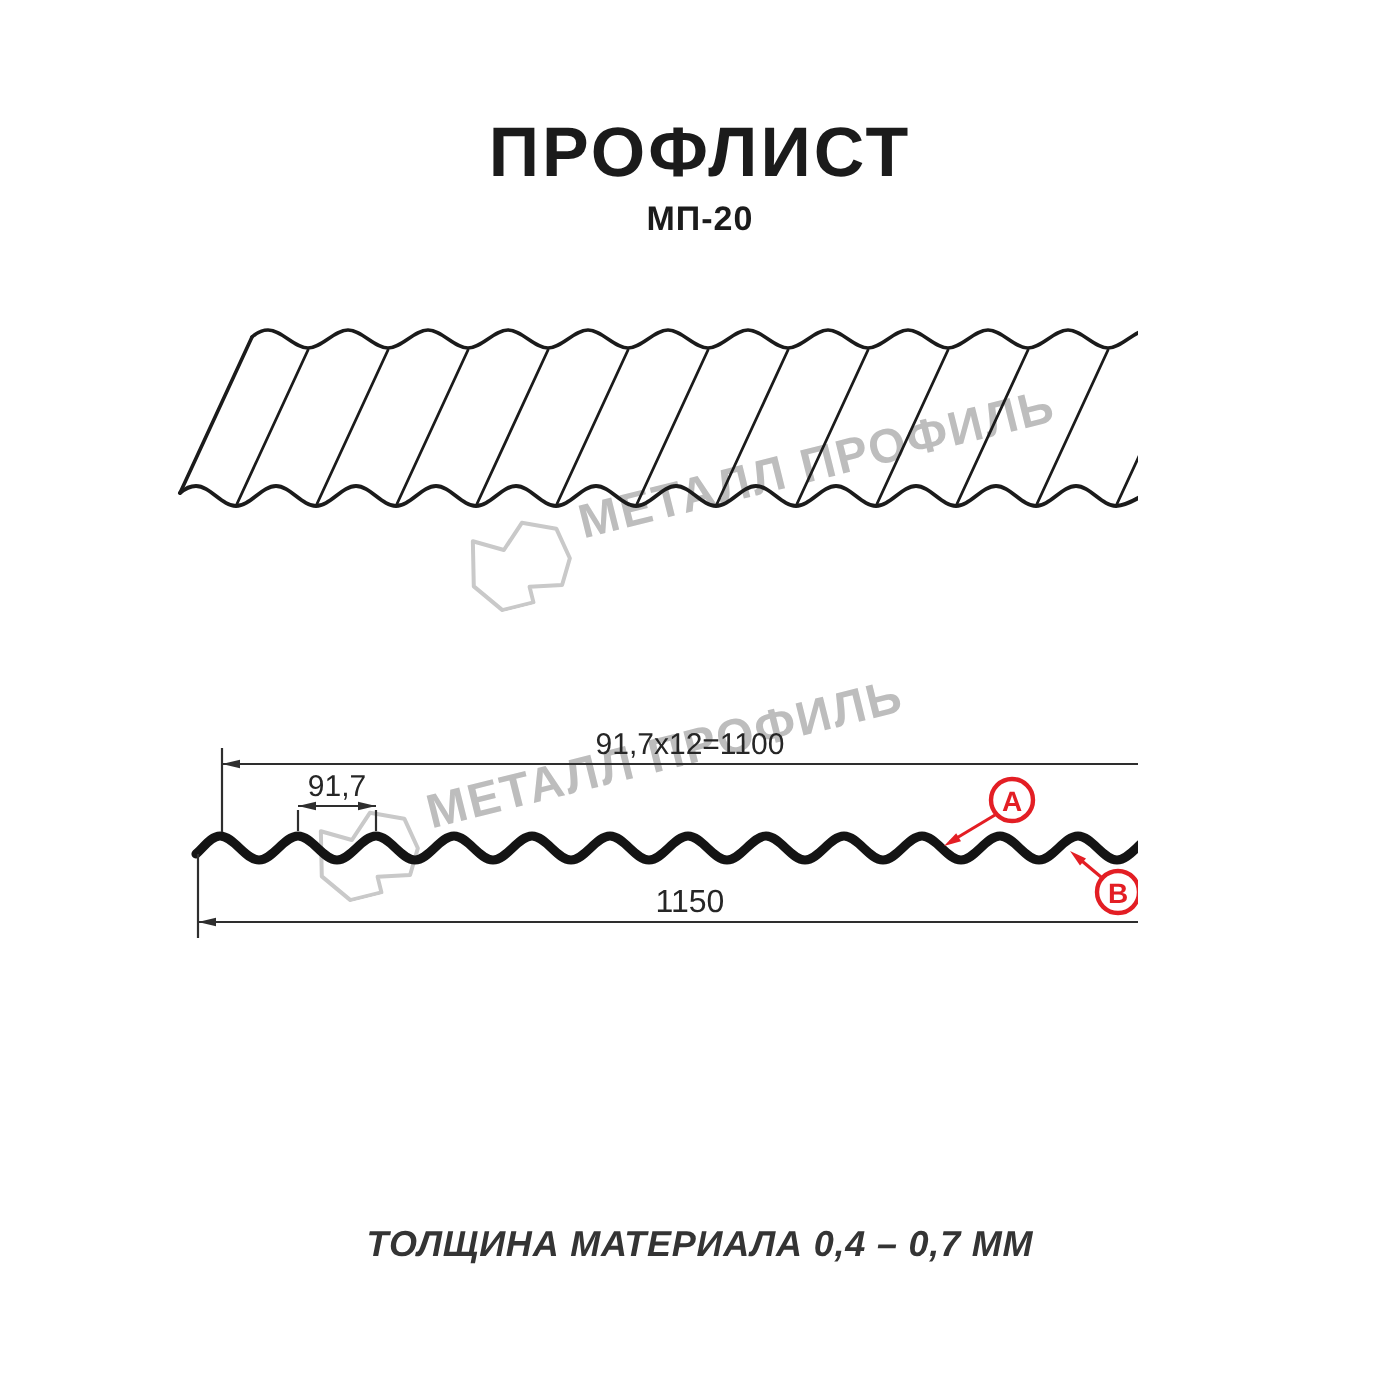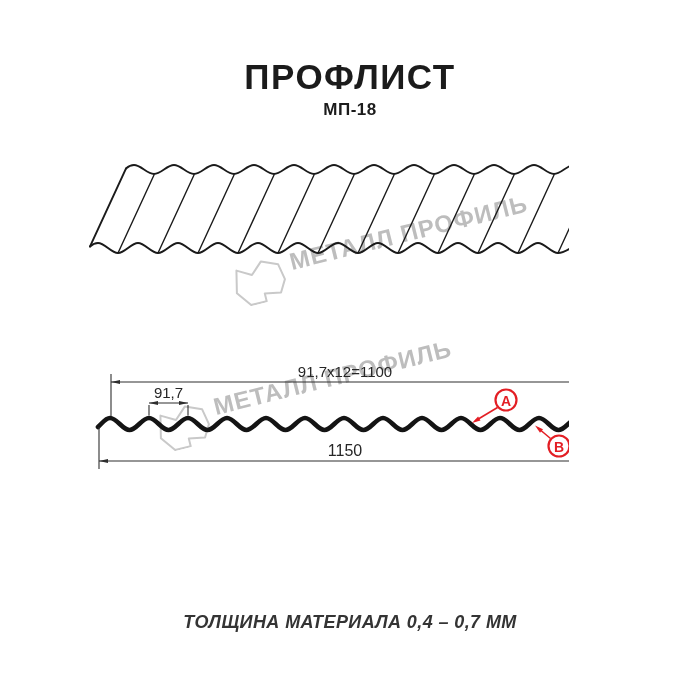--- a/index.html
+++ b/index.html
@@ -34,21 +34,21 @@
   .dim-text{font-size:15px;fill:#262626;}
   .dim-text-big{font-size:16px;fill:#262626;}
   .marker-letter{font-size:14px;font-weight:bold;fill:#e31e24;}
 </style>
 </head>
 <body>
 
 <div class="canvas">
 
   <div class="title">ПРОФЛИСТ</div>
-  <div class="subtitle">МП-18</div>
+  <div class="subtitle">МП-20</div>
 
   <div class="wm wm1">
     <svg class="wm-logo" width="56" height="44" viewBox="0 0 56 44">
       <polygon points="9,6 23,14 35,3 51,10 54,26 47,38 31,35 31,43 15,43 4,28" fill="none" stroke="#c9c9c9" stroke-width="2" stroke-linejoin="round"></polygon>
     </svg>
     <span class="wm-text">МЕТАЛЛ ПРОФИЛЬ</span>
   </div>
 
   <div class="wm wm2">
     <svg class="wm-logo" width="56" height="44" viewBox="0 0 56 44">

